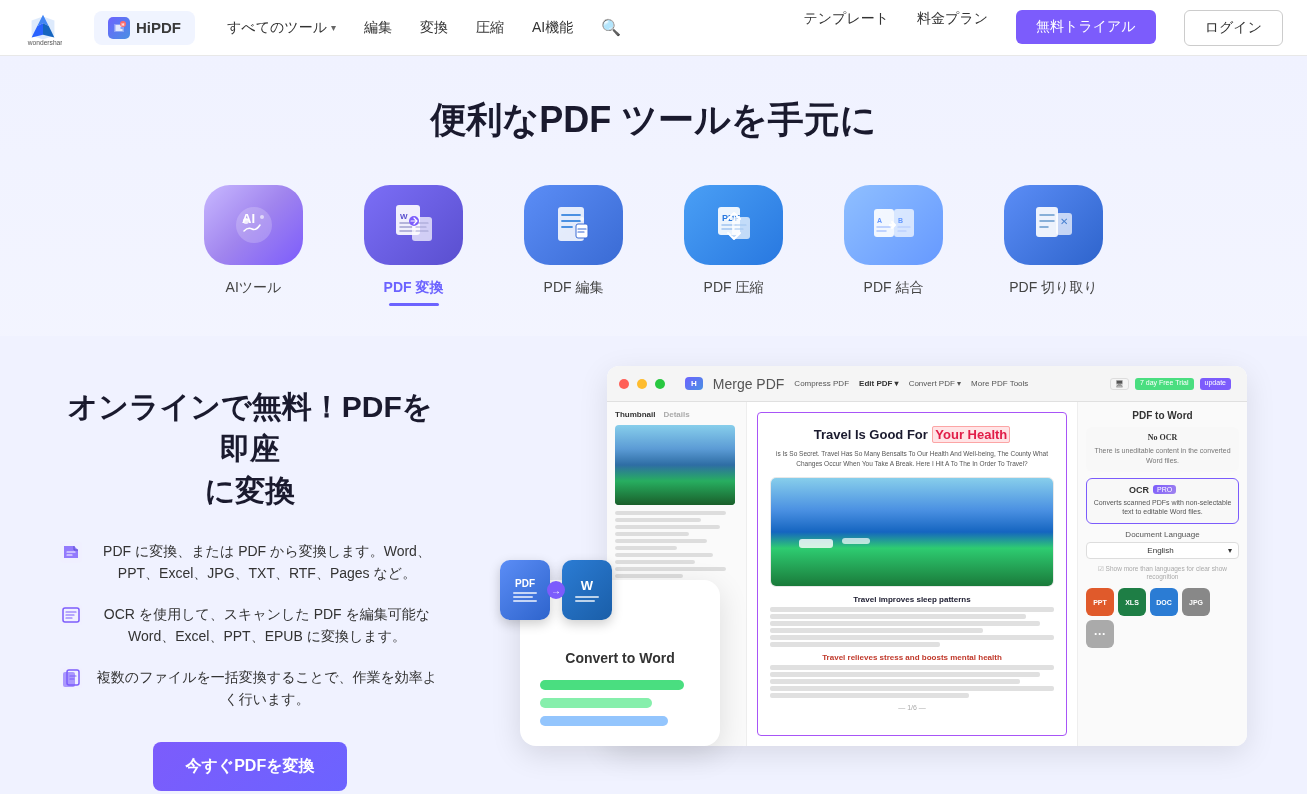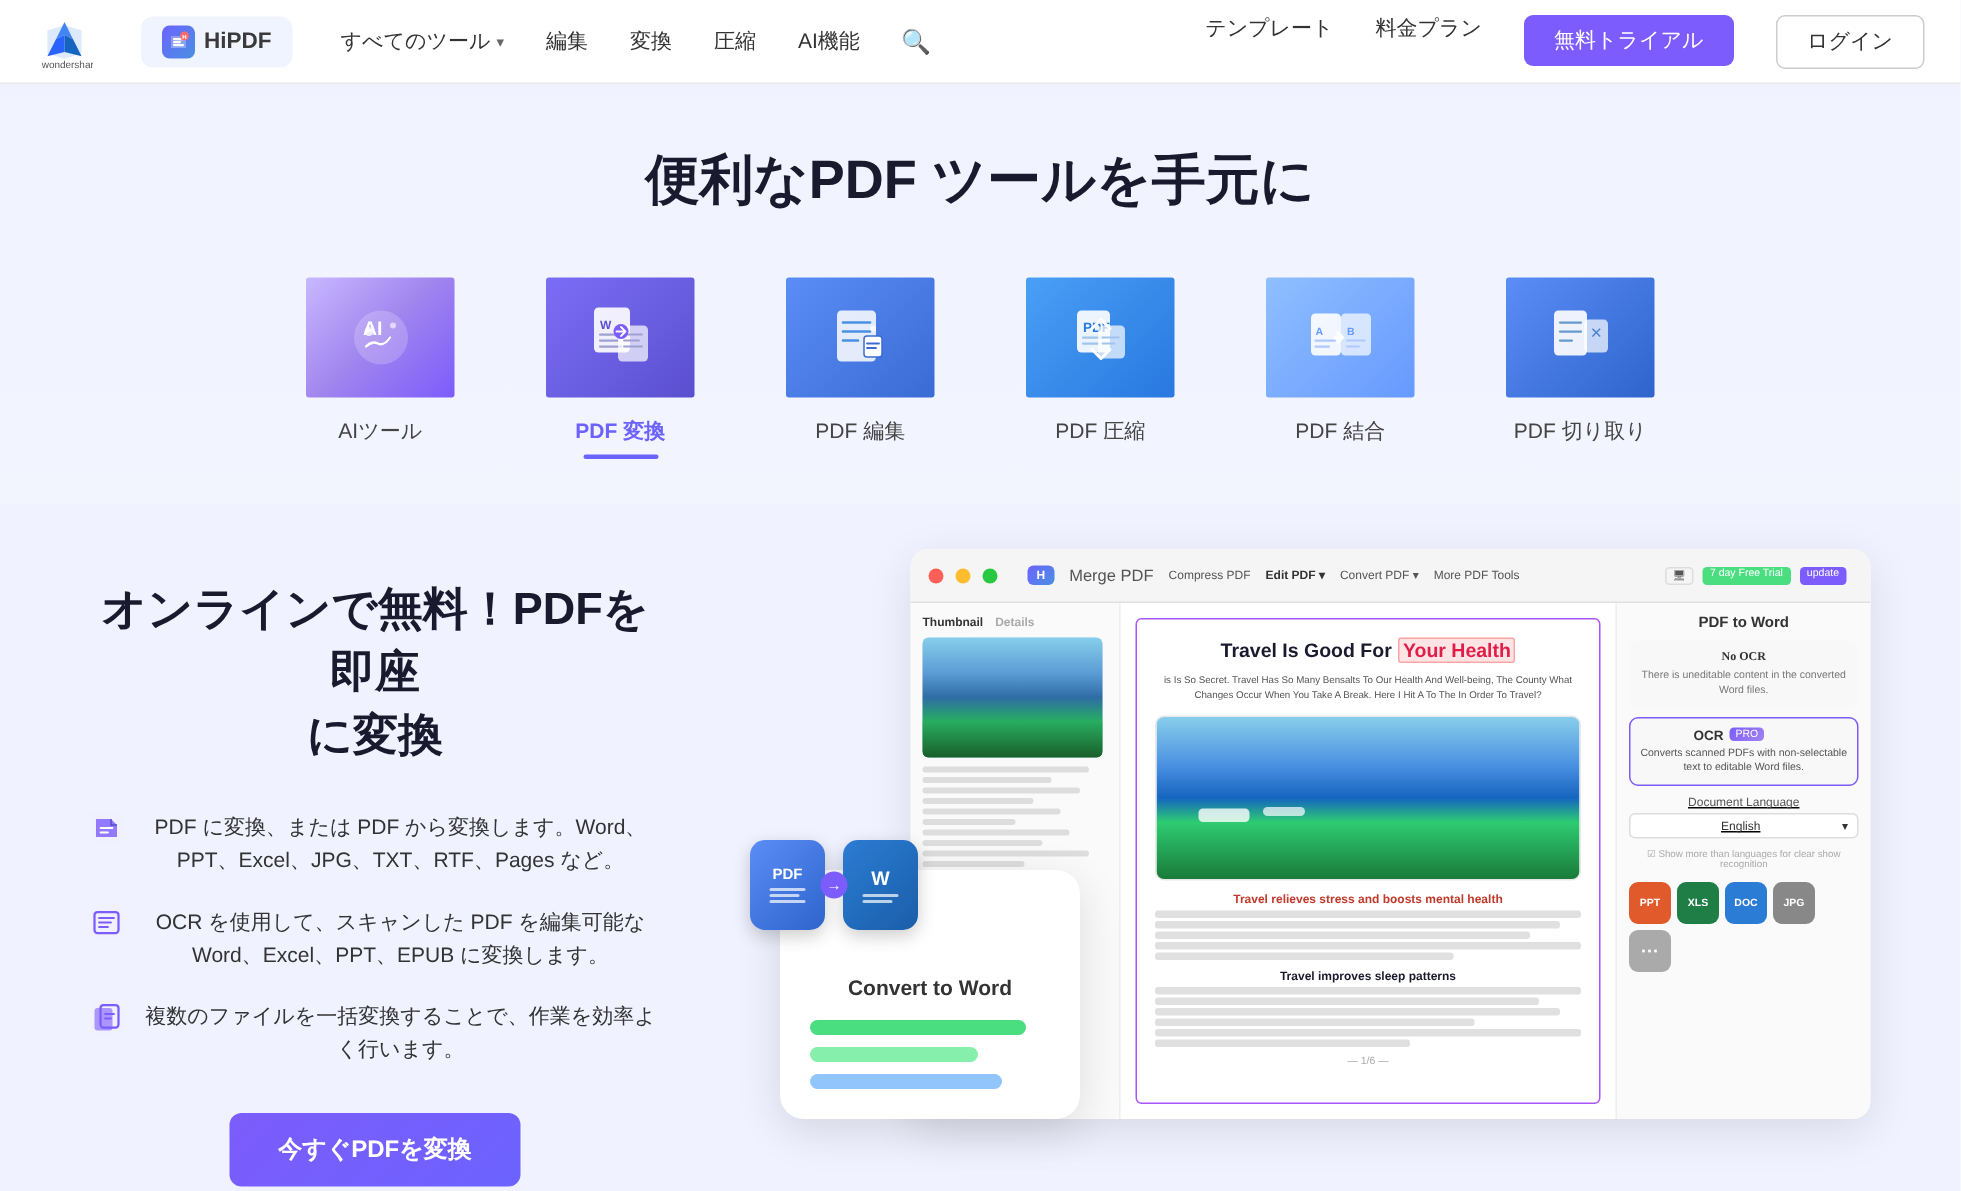--- a/index.html
+++ b/index.html
@@ -24,21 +24,21 @@
     .btn-trial { background: #7c5cfc; color: #fff; border: none; border-radius: 6px; padding: 8px 20px; font-size: 14px; cursor: pointer; font-weight: 500; }
     .btn-login { background: #fff; color: #333; border: 1.5px solid #ccc; border-radius: 6px; padding: 8px 20px; font-size: 14px; cursor: pointer; }
 
     
     .hero { background: linear-gradient(180deg, #f0f2ff 0%, #f8f9ff 100%); padding: 40px 0 0 0; text-align: center; }
     .hero-title { font-size: 36px; font-weight: 700; color: #1a1a2e; margin-bottom: 40px; }
 
     
     .tools-row { display: flex; justify-content: center; gap: 60px; align-items: flex-start; padding: 0 40px 30px; }
     .tool-item { display: flex; flex-direction: column; align-items: center; gap: 14px; cursor: pointer; min-width: 100px; }
-    .tool-icon-wrap { width: 99px; height: 80px; border-radius: 2px; display: flex; align-items: center; justify-content: center; }
+    .tool-icon-wrap { width: 99px; height: 80px; border-radius: 26px; display: flex; align-items: center; justify-content: center; }
     .tool-label { font-size: 14px; color: #444; }
     .tool-label.active { color: #6c63ff; font-weight: 600; }
     .tool-active-line { width: 50px; height: 3px; background: #6c63ff; border-radius: 2px; margin-top: -8px; }
 
     
     .icon-ai { background: linear-gradient(135deg, #c8b8ff 0%, #a084ee 50%, #7c5cfc 100%); position: relative; }
 
     
     .icon-convert { background: linear-gradient(135deg, #7b6ef6 0%, #5a4fcf 100%); }
 
@@ -90,21 +90,21 @@
     .browser-main { flex: 1; padding: 10px; overflow: hidden; }
     .pdf-page { background: #fff; border: 1.5px solid #a855f7; border-radius: 4px; padding: 12px; height: 100%; position: relative; }
     .pdf-text-lines { display: flex; flex-direction: column; gap: 2px; }
     .pdf-text-line { height: 5px; background: #e0e0e0; border-radius: 2px; }
 
     
     .browser-right { width: 170px; border-left: 1px solid #eee; padding: 8px; background: #fafafa; font-size: 8px; }
     .browser-right-title { font-weight: 700; color: #333; margin-bottom: 6px; font-size: 10px; }
     .ocr-section { background: #f8f8f8; border-radius: 6px; padding: 6px; margin-bottom: 6px; }
     .ocr-label { font-size: 8px; color: #555; margin-bottom: 4px; font-family: Liberation Serif, serif; }
-    .browser-right-section { margin-bottom: 6px; text-decoration: underline; }
+    .browser-right-section { margin-bottom: 6px; }
     .br-sec-label { font-size: 8px; color: #555; margin-bottom: 3px; }
     .br-sec-input { background: #fff; border: 1px solid #ddd; border-radius: 4px; padding: 3px 6px; font-size: 8px; color: #333; width: 100%; }
     .output-icons { display: flex; gap: 4px; margin-top: 6px; flex-wrap: wrap; }
     .out-icon { width: 28px; height: 28px; border-radius: 6px; display: flex; align-items: center; justify-content: center; font-size: 7px; font-weight: 700; color: #fff; }
     .out-ppt { background: #e05a2b; }
     .out-xls { background: #1e7e45; }
     .out-doc { background: #2b7cd4; }
 
     
     .scroll-lines { display: flex; flex-direction: column; gap: 3px; margin-top: 4px; }
@@ -332,21 +332,21 @@
 
         <div class="browser-mock" style="right:0; top:10px; width:640px; height:380px;">
 
           <div class="browser-bar">
             <div class="browser-dot" style="background:#ff5f57;"></div>
             <div class="browser-dot" style="background:#febc2e;"></div>
             <div class="browser-dot" style="background:#28c840;"></div>
 
             <div style="display:flex;align-items:center;gap:10px;margin-left:12px;flex:1;">
               <div style="background:linear-gradient(135deg,#6c63ff,#4a90e2);border-radius:4px;padding:2px 6px;font-size:8px;color:#fff;font-weight:700;">H</div>
-              <span style="font-size:11px;color:#555;">Merge PDF</span>
+              <span style="font-size:14px;color:#555;">Merge PDF</span>
               <span style="font-size:8px;color:#555;">Compress PDF</span>
               <span style="font-size:8px;color:#333;font-weight:600;">Edit PDF ▾</span>
               <span style="font-size:8px;color:#555;">Convert PDF ▾</span>
               <span style="font-size:8px;color:#555;">More PDF Tools</span>
             </div>
             <div style="display:flex;gap:6px;margin-right:4px;">
               <span style="font-size:7px;color:#555;border:1px solid #ddd;border-radius:3px;padding:1px 4px;">🖥</span>
               <span style="font-size:7px;background:#4ade80;color:#fff;border-radius:3px;padding:1px 5px;">7 day Free Trial</span>
               <span style="font-size:7px;background:#7c5cfc;color:#fff;border-radius:3px;padding:1px 5px;">update</span>
             </div>
@@ -392,42 +392,42 @@
                 <div style="font-size:6.5px;color:#555;margin-bottom:8px;line-height:1.5;">is Is So Secret. Travel Has So Many Bensalts To Our Health And Well-being, The County What Changes Occur When You Take A Break. Here I Hit A To The In Order To Travel?</div>
 
                 <div style="width:100%;height:110px;border-radius:6px;margin-bottom:8px;overflow:hidden;position:relative;border:1px solid #e8e8e8;">
                   <div style="width:100%;height:100%;background:linear-gradient(180deg, #87ceeb 0%, #4a90e2 30%, #1565c0 50%, #2ecc71 65%, #1a7a3a 100%);"></div>
 
                   <div style="position:absolute;bottom:35%;left:10%;width:12%;height:8%;background:#fff;border-radius:3px;opacity:0.8;"></div>
                   <div style="position:absolute;bottom:38%;left:25%;width:10%;height:6%;background:#fff;border-radius:3px;opacity:0.7;"></div>
                 </div>
 
                 <div style="margin-bottom:6px;">
-                  <div style="font-size:8px;font-weight:700;color:#c0392b;margin-bottom:3px;">Travel relieves stress and boosts mental health</div>
-                  <div class="pdf-text-lines">
-                    <div class="pdf-text-line" style="width:100%;"></div>
-                    <div class="pdf-text-line" style="width:95%;"></div>
-                    <div class="pdf-text-line" style="width:88%;"></div>
-                    <div class="pdf-text-line" style="width:100%;"></div>
-                    <div class="pdf-text-line" style="width:70%;"></div>
-                  </div>
-                </div>
-
-                <div style="margin-bottom:6px;">
                   <div style="font-size:8px;font-weight:700;color:#1a1a2e;margin-bottom:3px;">Travel improves sleep patterns</div>
                   <div class="pdf-text-lines">
                     <div class="pdf-text-line" style="width:100%;"></div>
                     <div class="pdf-text-line" style="width:90%;"></div>
                     <div class="pdf-text-line" style="width:95%;"></div>
                     <div class="pdf-text-line" style="width:75%;"></div>
                     <div class="pdf-text-line" style="width:100%;"></div>
                     <div class="pdf-text-line" style="width:60%;"></div>
                   </div>
                 </div>
 
+                <div style="margin-bottom:6px;">
+                  <div style="font-size:8px;font-weight:700;color:#c0392b;margin-bottom:3px;">Travel relieves stress and boosts mental health</div>
+                  <div class="pdf-text-lines">
+                    <div class="pdf-text-line" style="width:100%;"></div>
+                    <div class="pdf-text-line" style="width:95%;"></div>
+                    <div class="pdf-text-line" style="width:88%;"></div>
+                    <div class="pdf-text-line" style="width:100%;"></div>
+                    <div class="pdf-text-line" style="width:70%;"></div>
+                  </div>
+                </div>
+
                 <div style="text-align:center;font-size:7px;color:#aaa;margin-top:4px;">— 1/6 —</div>
               </div>
             </div>
 
             <div class="browser-right">
               <div class="browser-right-title">PDF to Word</div>
 
               <div class="ocr-section">
                 <div class="ocr-label" style="font-weight:600;color:#333;">No OCR</div>
                 <div style="font-size:7px;color:#777;line-height:1.4;">There is uneditable content in the converted Word files.</div>

